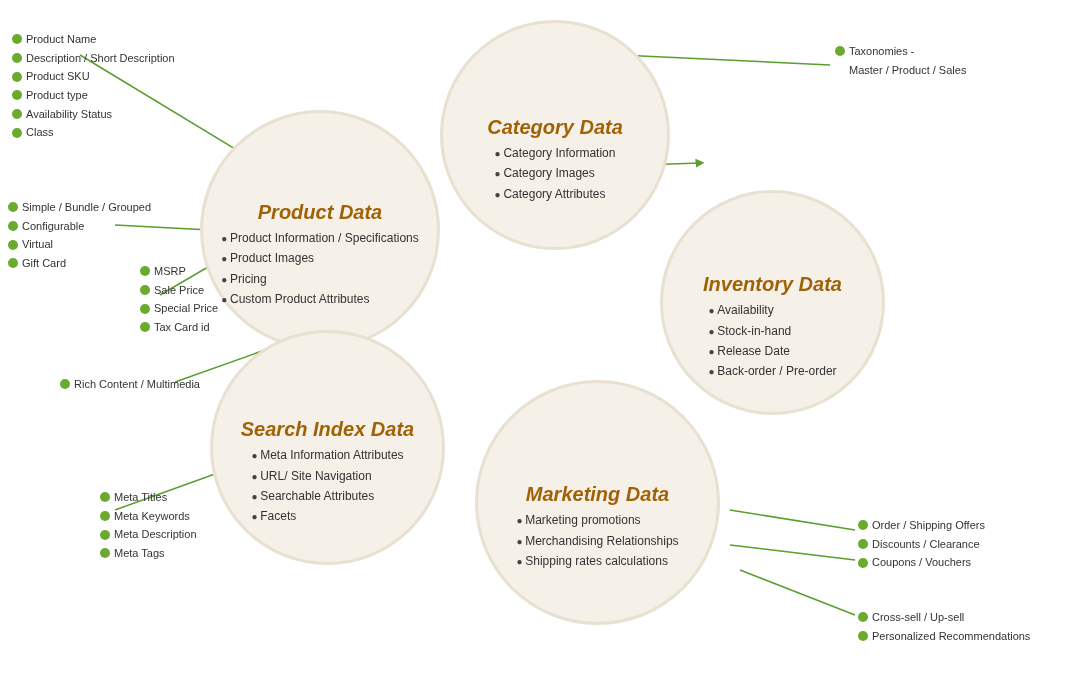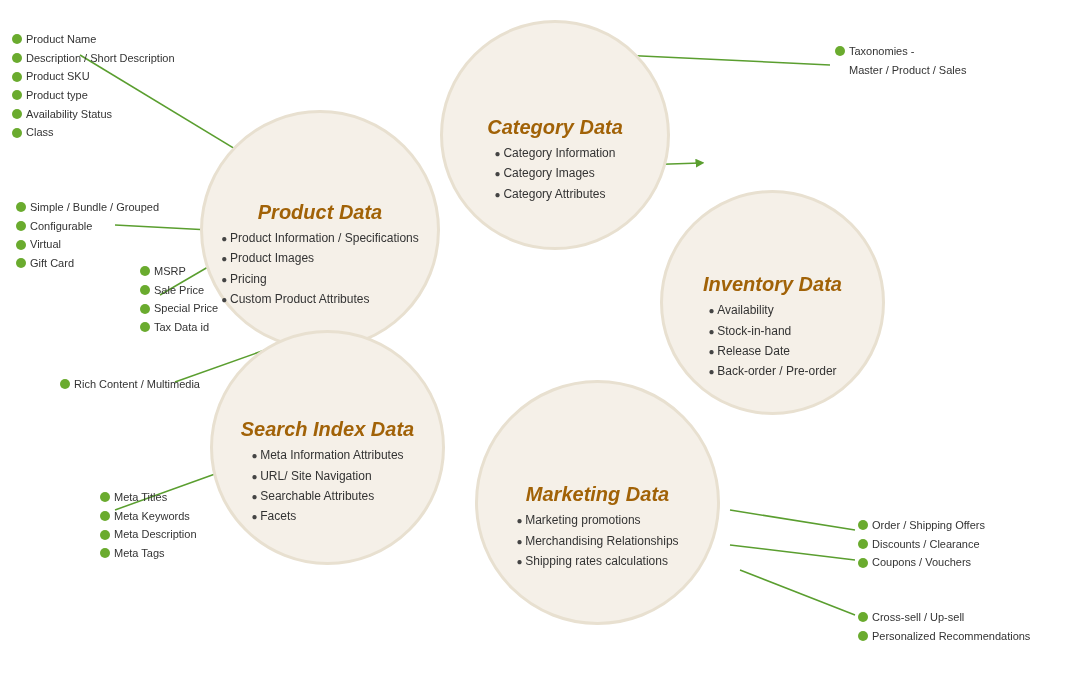--- a/index.html
+++ b/index.html
@@ -274,21 +274,21 @@
     <div class="ann-item">
         <span class="ann-dot"></span>
         <span>Availability Status</span>
       </div>
     <div class="ann-item">
         <span class="ann-dot"></span>
         <span>Class</span>
       </div>
   </div>
 
-  <div class="annotation" style="left:16px; top:198px;">
+  <div class="annotation" style="left:8px; top:198px;">
     <div class="ann-item">
         <span class="ann-dot"></span>
         <span>Simple / Bundle / Grouped</span>
       </div>
     <div class="ann-item">
         <span class="ann-dot"></span>
         <span>Configurable</span>
       </div>
     <div class="ann-item">
         <span class="ann-dot"></span>
@@ -308,21 +308,21 @@
     <div class="ann-item">
         <span class="ann-dot"></span>
         <span>Sale Price</span>
       </div>
     <div class="ann-item">
         <span class="ann-dot"></span>
         <span>Special Price</span>
       </div>
     <div class="ann-item">
         <span class="ann-dot"></span>
-        <span>Tax Data id</span>
+        <span>Tax Card id</span>
       </div>
   </div>
 
   <div class="annotation" style="left:60px; top:375px;text-align:right;">
     <div class="ann-item">
         <span class="ann-dot"></span>
         <span>Rich Content / Multimedia</span>
       </div>
   </div>
 

